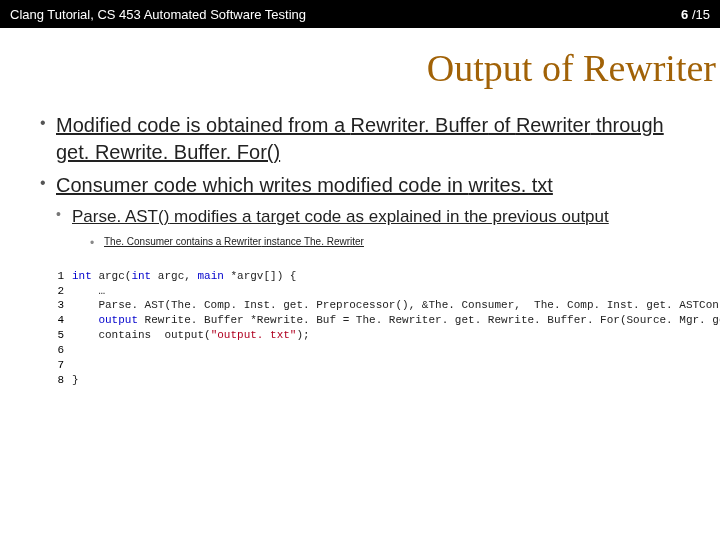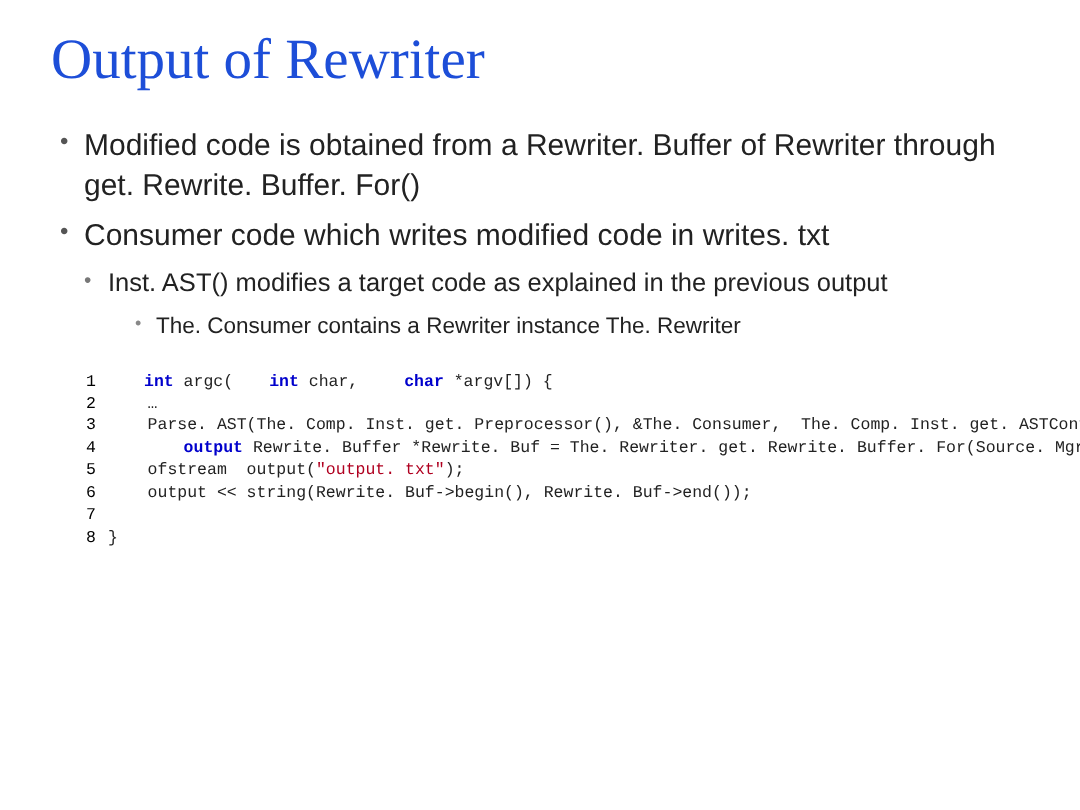--- a/index.html
+++ b/index.html
@@ -1,68 +1,74 @@
 <!DOCTYPE html>
 <html><head>
 <meta charset="utf-8">
 <style>
   * { margin: 0; padding: 0; box-sizing: border-box; }
   html, body { width: 720px; height: 540px; background: #fff; font-family: Arial, Helvetica, sans-serif; color: #222; }
   .slide { width: 720px; height: 540px; position: relative; }
   .header { background: #000; color: #fff; height: 28px; display: flex; align-items: center; justify-content: space-between; padding: 0 10px; font-size: 13px; }
   .header .right { font-size: 13px; }
-  .title { color: #1d4ed8; font-size: 38px; font-weight: 400; margin: 18px 4px 22px 34px; font-family: Georgia, 'Times New Roman', serif; }
+  .title { color: #a16207; font-size: 38px; font-weight: 400; margin: 18px 4px 22px 34px; font-family: Georgia, 'Times New Roman', serif; text-align: right; }
   .body { margin: 0 22px 0 40px; }
-  ul.lvl1 { list-style: none; }
+  ul.lvl1 { list-style: none; text-decoration: underline; }
   ul.lvl1 > li { position: relative; padding-left: 16px; font-size: 20px; line-height: 1.35; margin-bottom: 6px; }
   ul.lvl1 > li::before { content: "•"; position: absolute; left: 0; top: 0; color: #555; font-size: 16px; }
   ul.lvl2 { list-style: none; margin-top: 6px; }
   ul.lvl2 > li { position: relative; padding-left: 16px; font-size: 17px; line-height: 1.4; margin-bottom: 6px; }
   ul.lvl2 > li::before { content: "•"; position: absolute; left: 0; top: 0; color: #777; font-size: 14px; }
   ul.lvl3 { list-style: none; margin-top: 6px; margin-left: 18px; }
-  ul.lvl3 > li { position: relative; padding-left: 14px; font-size: 15px; line-height: 1.4; }
+  ul.lvl3 > li { position: relative; padding-left: 14px; font-size: 10px; line-height: 1.4; }
   ul.lvl3 > li::before { content: "•"; position: absolute; left: 0; top: 0; color: #888; font-size: 12px; }
   .code-block { margin: 20px 0 0 8px; }
   .code-row { display: flex; font-family: "Courier New", monospace; font-size: 11px; line-height: 1.35; white-space: pre; }
   .ln { width: 16px; text-align: right; color: #000; margin-right: 8px; flex-shrink: 0; }
-  .kw { color: #0000cc; font-weight: bold; margin-left: 24px; }
+  .kw { color: #0000cc; font-weight: normal; }
   .str { color: #b00020; }
 </style>
 </head>
 <body>
 <div class="slide">
 
+<div class="header">
+  <span>Clang Tutorial, CS 453 Automated Software Testing</span>
+  <span class="right">
+    <b>6</b><span> /</span><span>15</span>
+  </span>
+</div>
 
 <h1 class="title">Output of Rewriter</h1>
 
 <div class="body">
   <ul class="lvl1">
     <li>
       <span>Modified code is obtained from a </span><span>Rewriter. Buffer</span><span> of </span><span>Rewriter</span><span> through </span><span>get. Rewrite. Buffer. For()</span>
     </li>
     <li>
       <span>Consumer code which writes modified code in </span><span>writes. txt</span>
       <ul class="lvl2">
         <li>
-          <span>Inst. AST()</span><span> modifies a target code as explained in the previous output</span>
+          <span>Parse. AST()</span><span> modifies a target code as explained in the previous output</span>
           <ul class="lvl3">
             <li>
               <span>The. Consumer</span><span> contains a </span><span>Rewriter</span><span> instance </span><span>The. Rewriter</span>
             </li>
           </ul>
         </li>
       </ul>
     </li>
   </ul>
 
   <div class="code-block">
-    <div class="code-row"><span class="ln">1</span><span><span class="kw">int</span><span> argc(</span><span class="kw">int</span><span> char, </span><span class="kw">char</span><span> *argv[]) {</span></span></div>
+    <div class="code-row"><span class="ln">1</span><span><span class="kw">int</span><span> argc(</span><span class="kw">int</span><span> argc, </span><span class="kw">main</span><span> *argv[]) {</span></span></div>
     <div class="code-row"><span class="ln">2</span><span>    …</span></div>
     <div class="code-row"><span class="ln">3</span><span>    Parse. AST(The. Comp. Inst. get. Preprocessor(), &amp;The. Consumer,  The. Comp. Inst. get. ASTContext());</span></div>
     <div class="code-row"><span class="ln">4</span><span><span>    </span><span class="kw">output</span><span> Rewrite. Buffer *Rewrite. Buf = The. Rewriter. get. Rewrite. Buffer. For(Source. Mgr. get. Main. File. ID());</span></span></div>
-    <div class="code-row"><span class="ln">5</span><span><span>    ofstream  output(</span><span class="str">"output. txt"</span><span>);</span></span></div>
-    <div class="code-row"><span class="ln">6</span><span>    output &lt;&lt; string(Rewrite. Buf-&gt;begin(), Rewrite. Buf-&gt;end());</span></div>
+    <div class="code-row"><span class="ln">5</span><span><span>    contains  output(</span><span class="str">"output. txt"</span><span>);</span></span></div>
+    <div class="code-row"><span class="ln">6</span></div>
     <div class="code-row"><span class="ln">7</span></div>
     <div class="code-row"><span class="ln">8</span><span>}</span></div>
   </div>
 </div>
 
 </div>
 
 </body></html>

